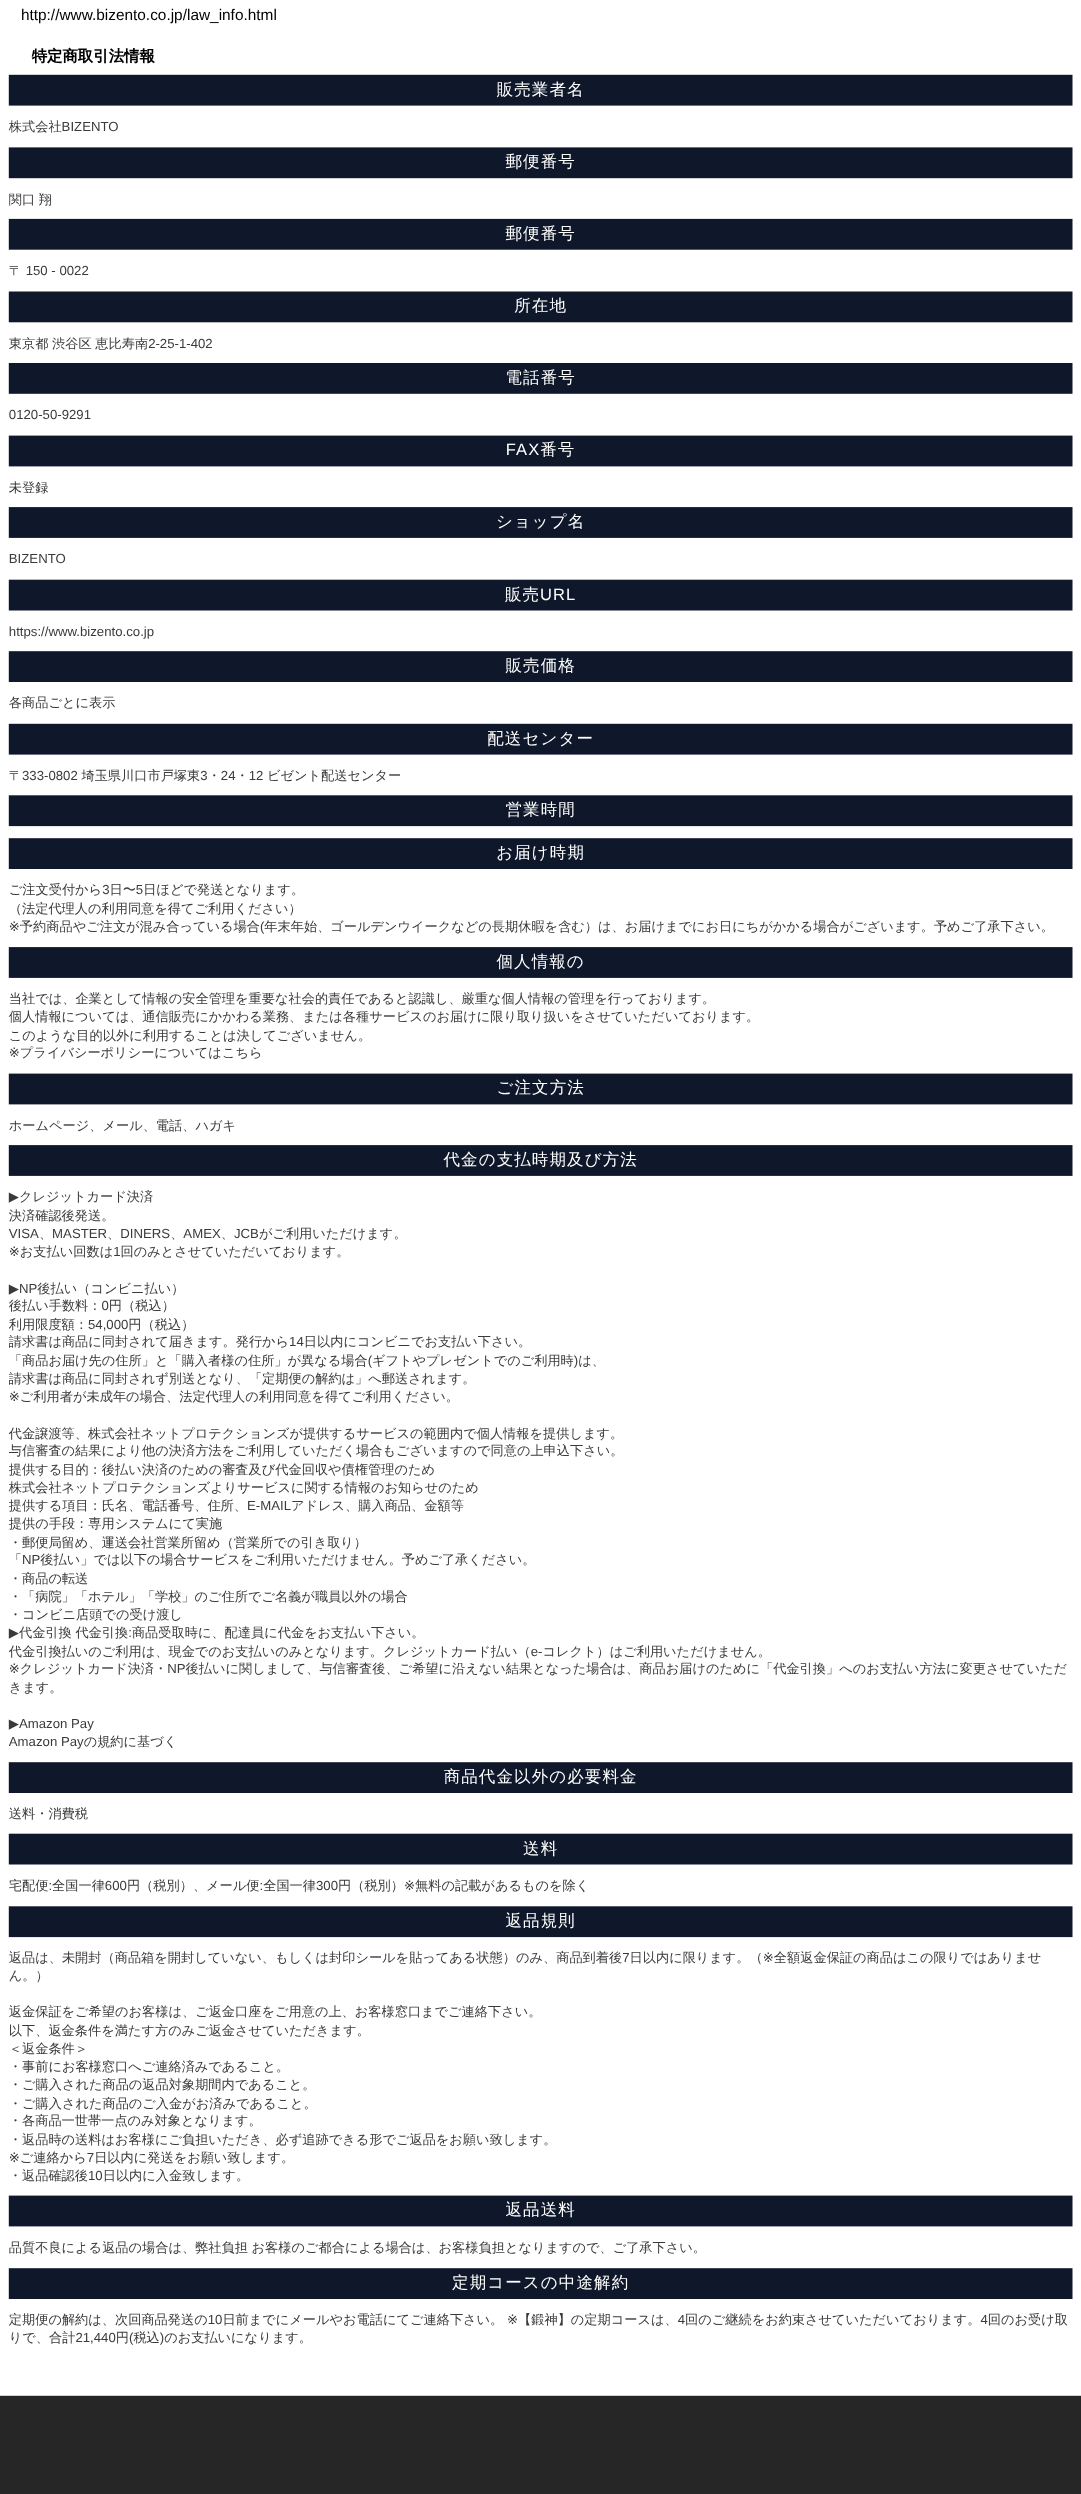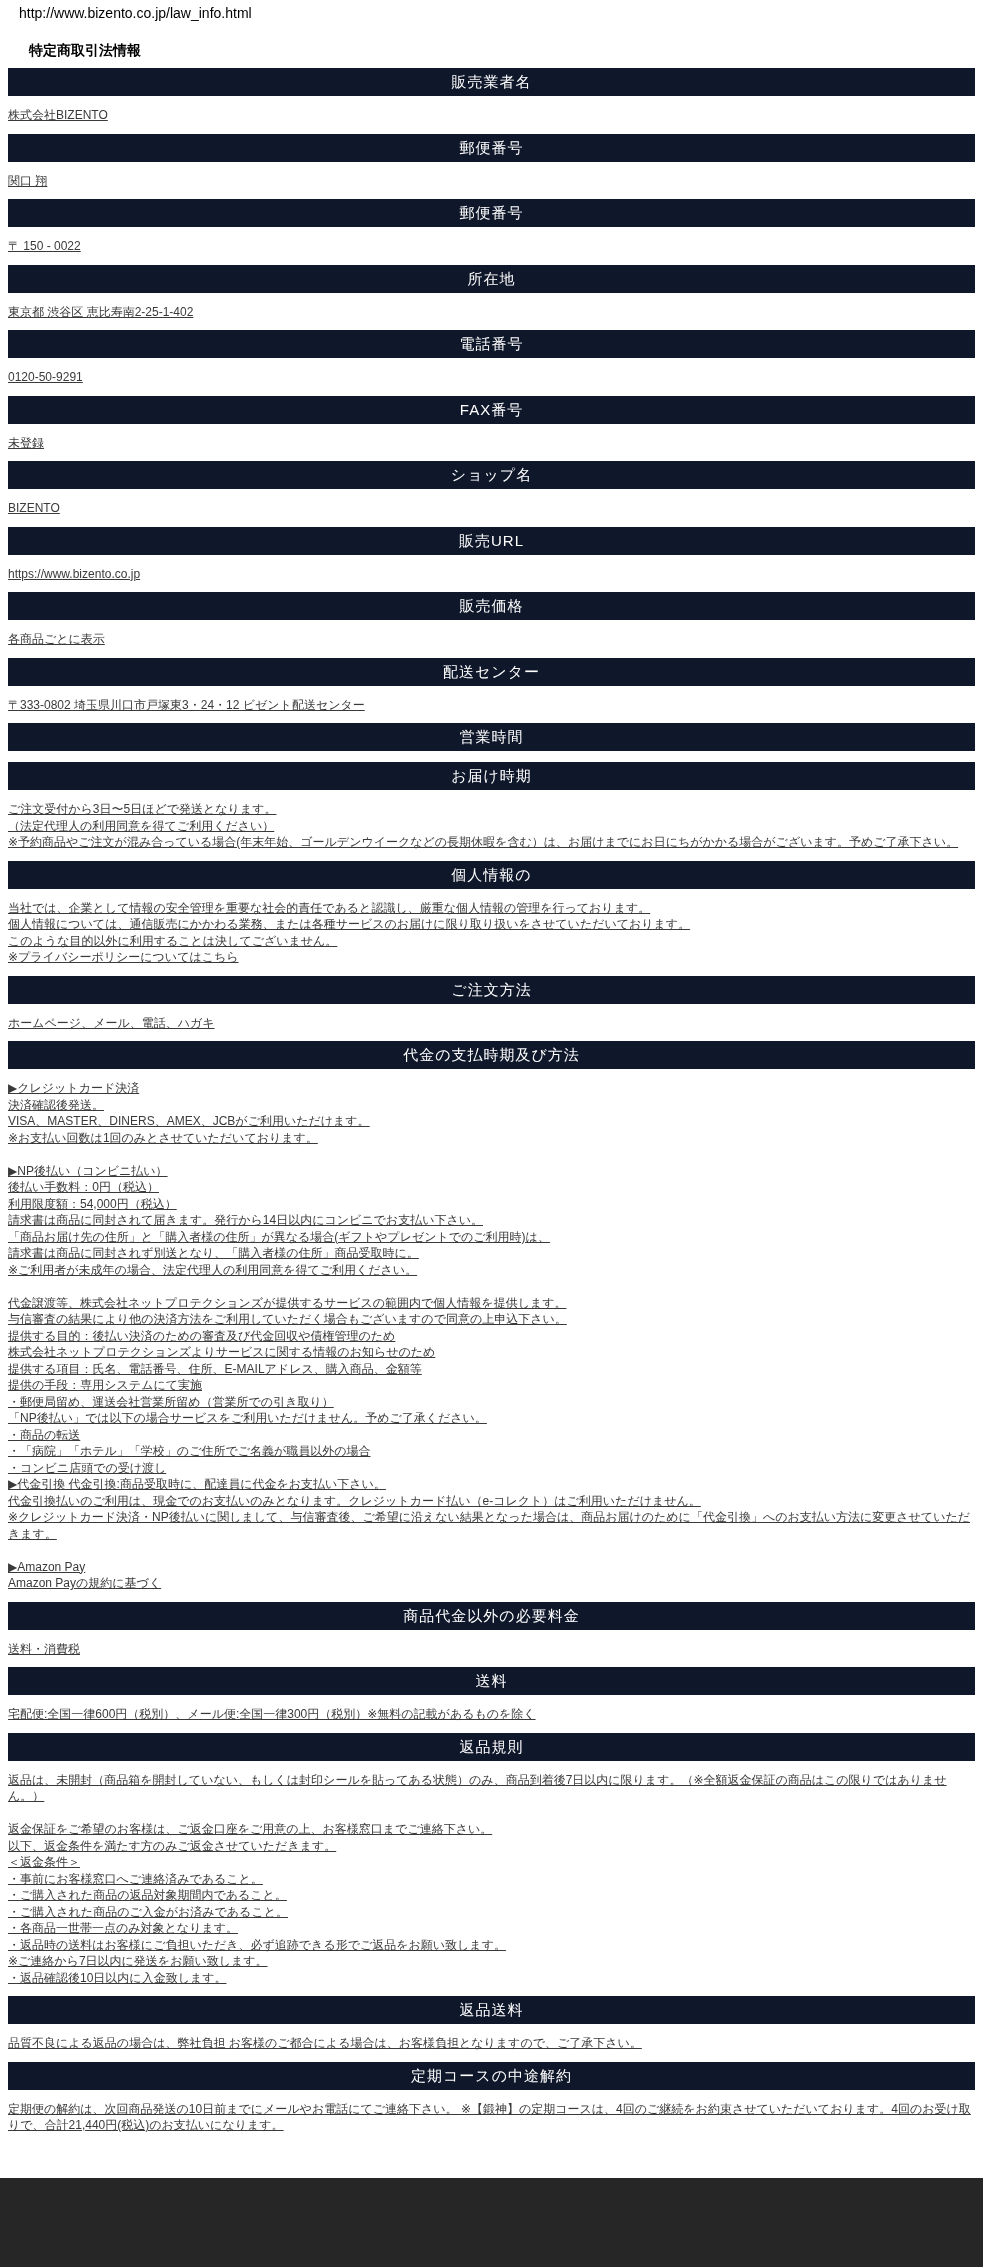--- a/index.html
+++ b/index.html
@@ -40,21 +40,20 @@
     font-size: 15px;
     font-weight: normal;
     margin-bottom: 11px;
     letter-spacing: 1px;
   }
   .section-body {
     font-size: 12px;
     line-height: 16.5px;
     color: #3a3a3a;
     margin-bottom: 10px;
-    text-decoration: underline;
   }
   .section-body .line { min-height: 16.5px; }
   .footer {
     margin-top: 34px;
     background: #262626;
     flex: 1 1 auto;
     text-align: center;
     padding-top: 96px;
   }
 </style>
@@ -158,21 +157,21 @@
           <div class="line">▶クレジットカード決済</div>
           <div class="line">決済確認後発送。</div>
           <div class="line">VISA、MASTER、DINERS、AMEX、JCBがご利用いただけます。</div>
           <div class="line">※お支払い回数は1回のみとさせていただいております。</div>
           <div class="line"></div>
           <div class="line">▶NP後払い（コンビニ払い）</div>
           <div class="line">後払い手数料：0円（税込）</div>
           <div class="line">利用限度額：54,000円（税込）</div>
           <div class="line">請求書は商品に同封されて届きます。発行から14日以内にコンビニでお支払い下さい。</div>
           <div class="line">「商品お届け先の住所」と「購入者様の住所」が異なる場合(ギフトやプレゼントでのご利用時)は、</div>
-          <div class="line">請求書は商品に同封されず別送となり、「購入者様の住所」商品受取時に。</div>
+          <div class="line">請求書は商品に同封されず別送となり、「定期便の解約は」へ郵送されます。</div>
           <div class="line">※ご利用者が未成年の場合、法定代理人の利用同意を得てご利用ください。</div>
           <div class="line"></div>
           <div class="line">代金譲渡等、株式会社ネットプロテクションズが提供するサービスの範囲内で個人情報を提供します。</div>
           <div class="line">与信審査の結果により他の決済方法をご利用していただく場合もございますので同意の上申込下さい。</div>
           <div class="line">提供する目的：後払い決済のための審査及び代金回収や債権管理のため</div>
           <div class="line">株式会社ネットプロテクションズよりサービスに関する情報のお知らせのため</div>
           <div class="line">提供する項目：氏名、電話番号、住所、E-MAILアドレス、購入商品、金額等</div>
           <div class="line">提供の手段：専用システムにて実施</div>
           <div class="line">・郵便局留め、運送会社営業所留め（営業所での引き取り）</div>
           <div class="line">「NP後払い」では以下の場合サービスをご利用いただけません。予めご了承ください。</div>

